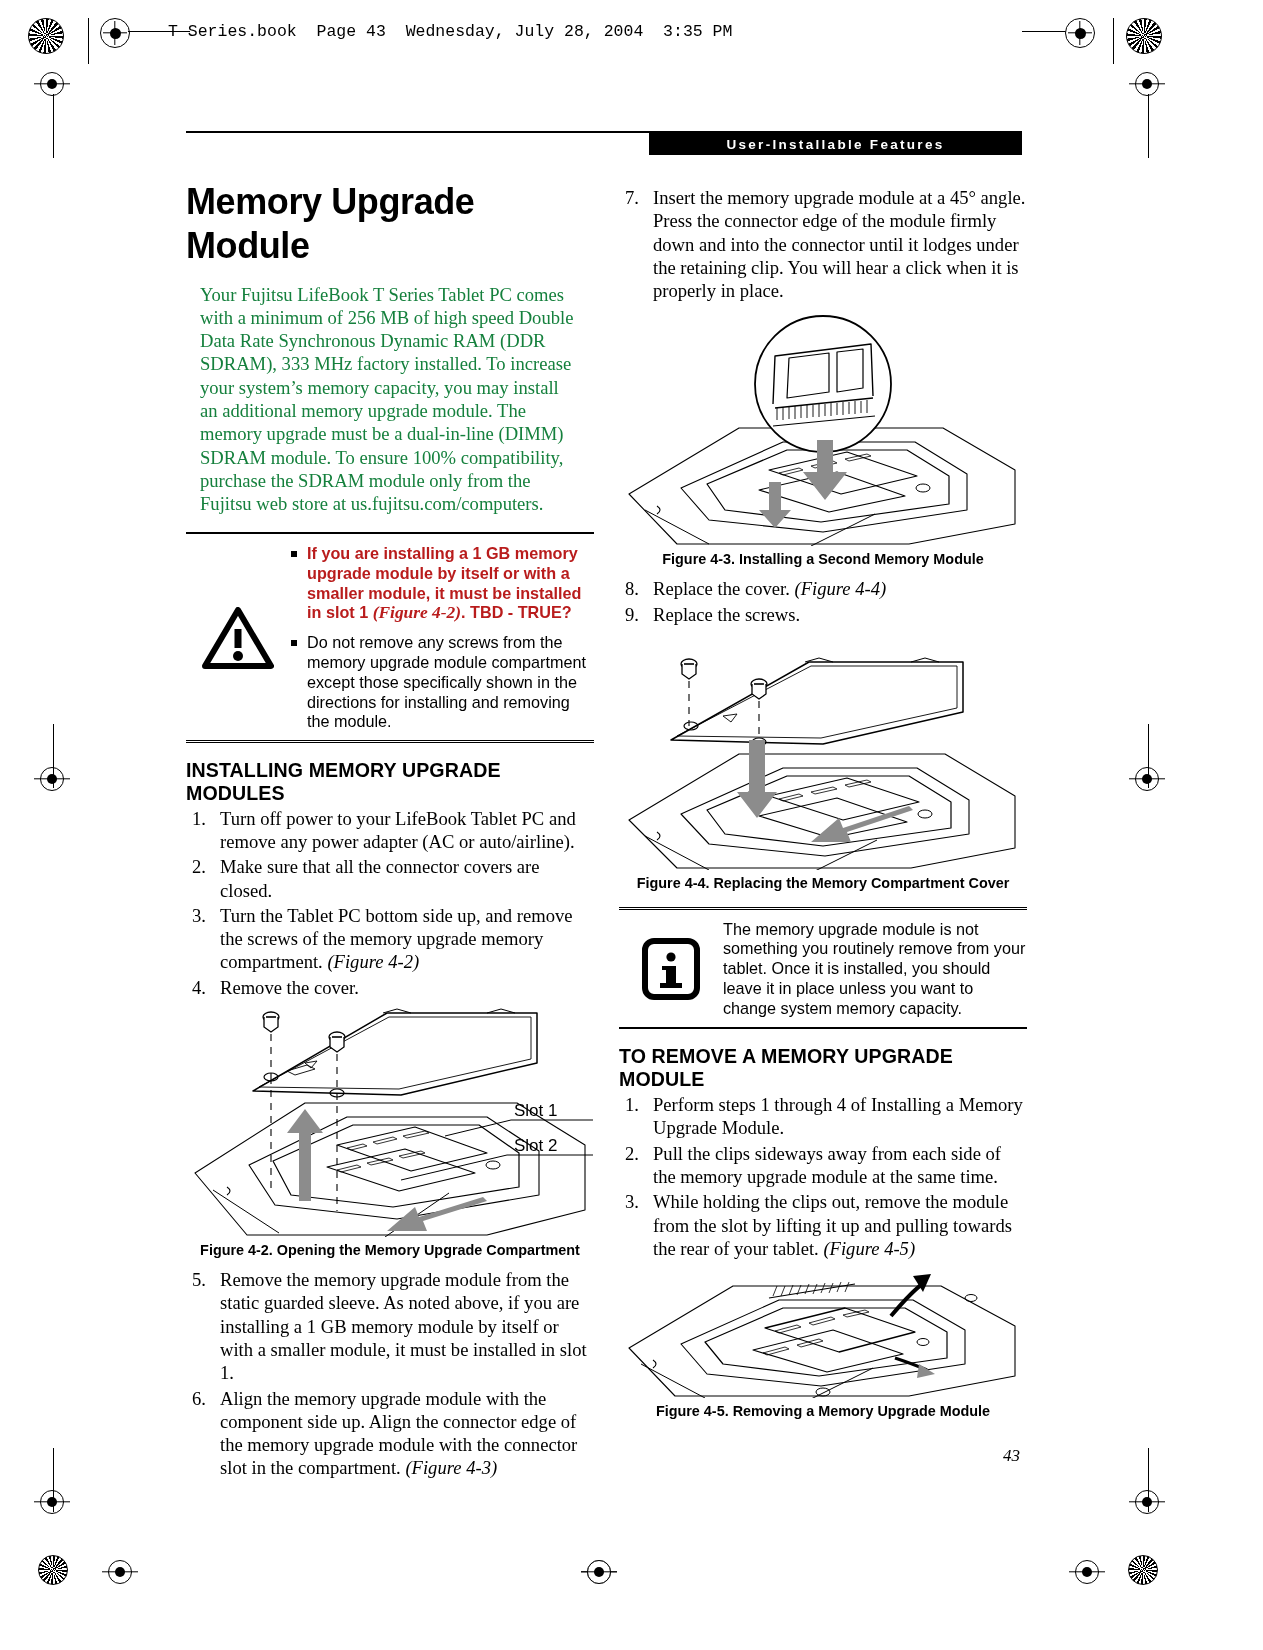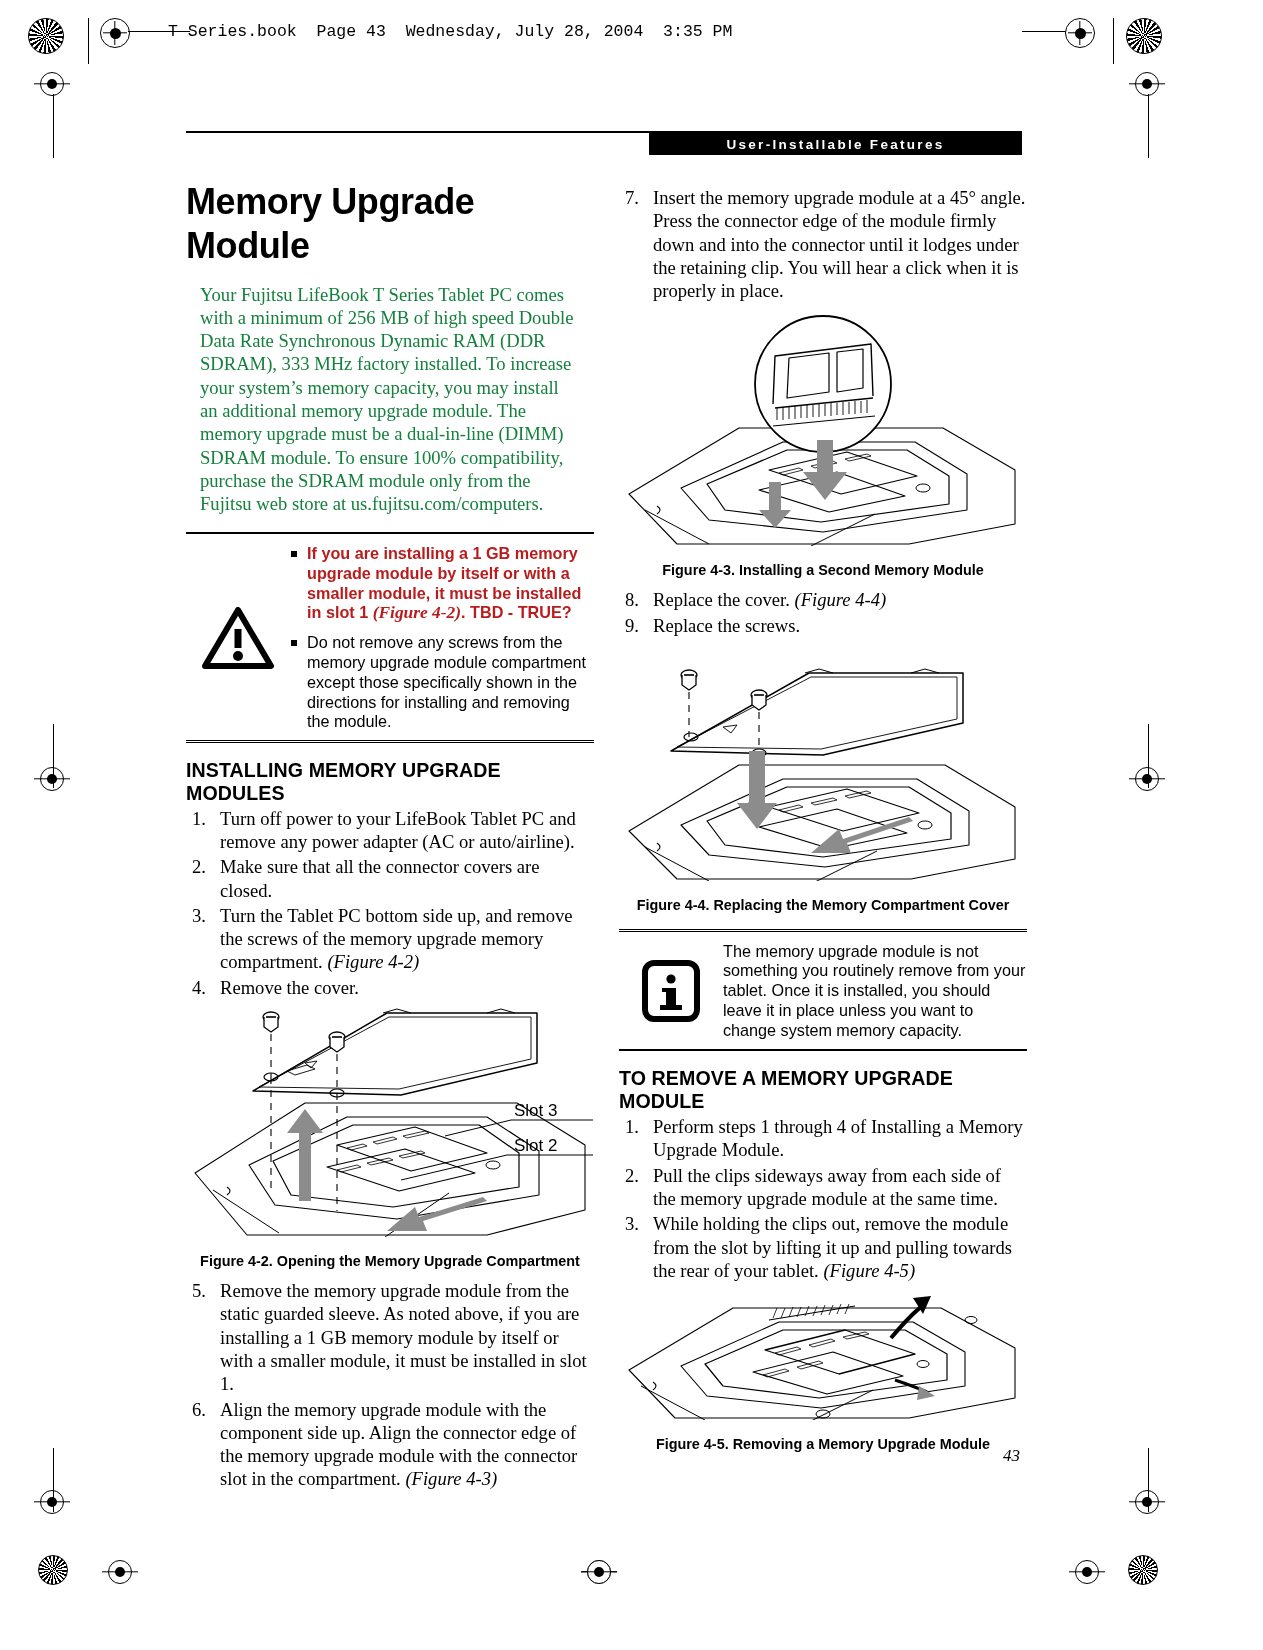--- a/index.html
+++ b/index.html
@@ -108,21 +108,21 @@
     font-family:"Liberation Serif", serif;
     font-size:18.6px;line-height:23.3px;color:#000;margin-bottom:2px;
   }
   ol.steps li .num{position:absolute;left:6px;top:0;width:26px;text-align:left;}
   .ital{font-style:italic;}
 
   
   .figcap{
     font-family:"Liberation Sans", sans-serif;
     font-weight:bold;font-size:14.4px;text-align:center;color:#000;
-    margin:16px 0 10px 0;
+    margin:5px 0 10px 0;
   }
 
   .figwrap{position:relative;margin:6px 0 0 0;}
   .figwrap svg{display:block;margin:0 auto;}
 
   .slotlabel{
     position:absolute;
     font-family:"Liberation Sans", sans-serif;
     font-size:17px;color:#000;
   }
@@ -277,21 +277,21 @@
           <g fill="#8c8c8c">
             <path d="M112 196 L112 128 L100 128 L118 104 L136 128 L124 128 L124 196 Z"></path>
           </g>
 
           <g fill="#8c8c8c">
             <path d="M300 196 L236 216 L240 226 L200 226 L228 202 L232 212 L296 192 Z"></path>
           </g>
 
           <path d="M40 182 q6 4 0 8" fill="none" stroke="#000" stroke-width="1.1"></path>
         </svg>
-        <div class="slotlabel" style="left:328px;top:96px;">Slot 3</div>
+        <div class="slotlabel" style="left:328px;top:96px;">Slot 1</div>
         <div class="slotlabel" style="left:328px;top:131px;">Slot 2</div>
       </div>
 
       <div class="figcap">Figure 4-2. Opening the Memory Upgrade Compartment</div>
 
       <ol class="steps">
         <li><span class="num">5.</span><span>Remove the memory upgrade module from the static guarded sleeve. As noted above, if you are installing a 1 GB memory module by itself or with a smaller module, it must be installed in slot 1.</span></li>
         <li><span class="num">6.</span><span>Align the memory upgrade module with the component side up. Align the connector edge of the memory upgrade module with the connector slot in the compartment. </span><span class="ital">(Figure 4-3)</span></li>
       </ol>
     </div>

